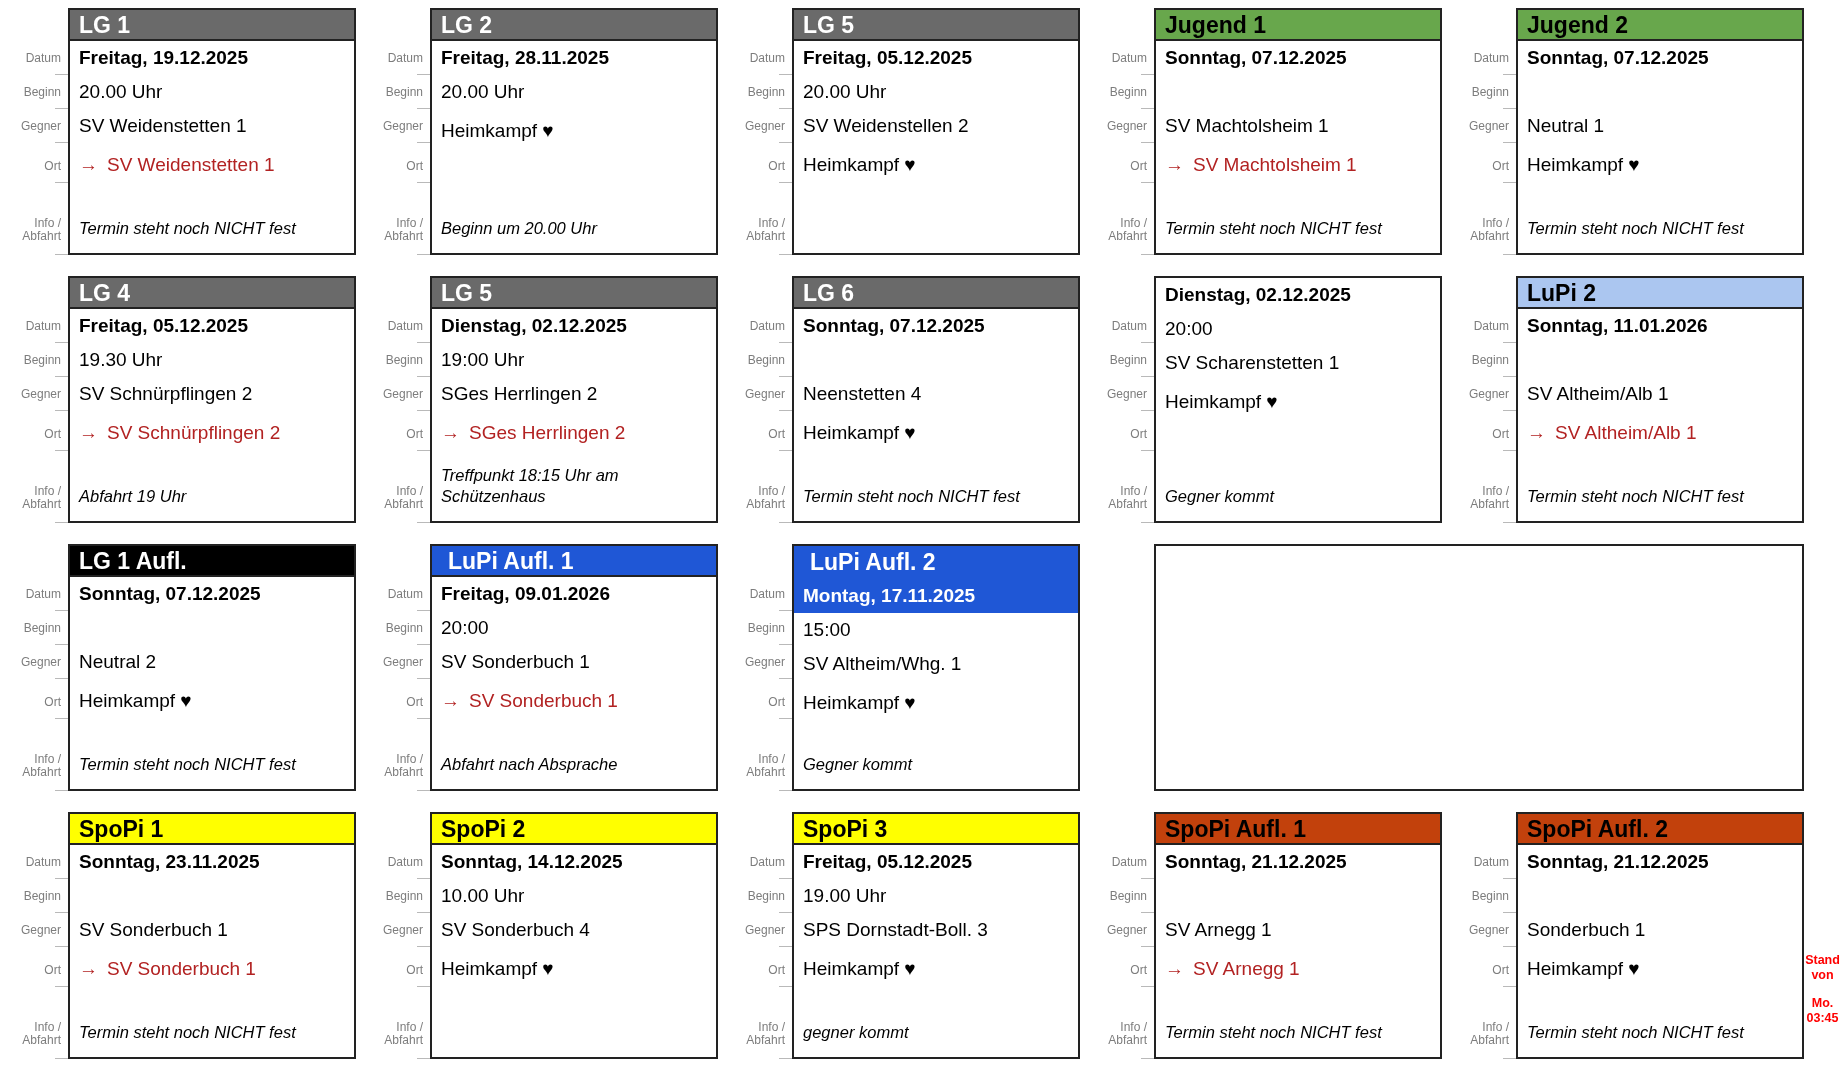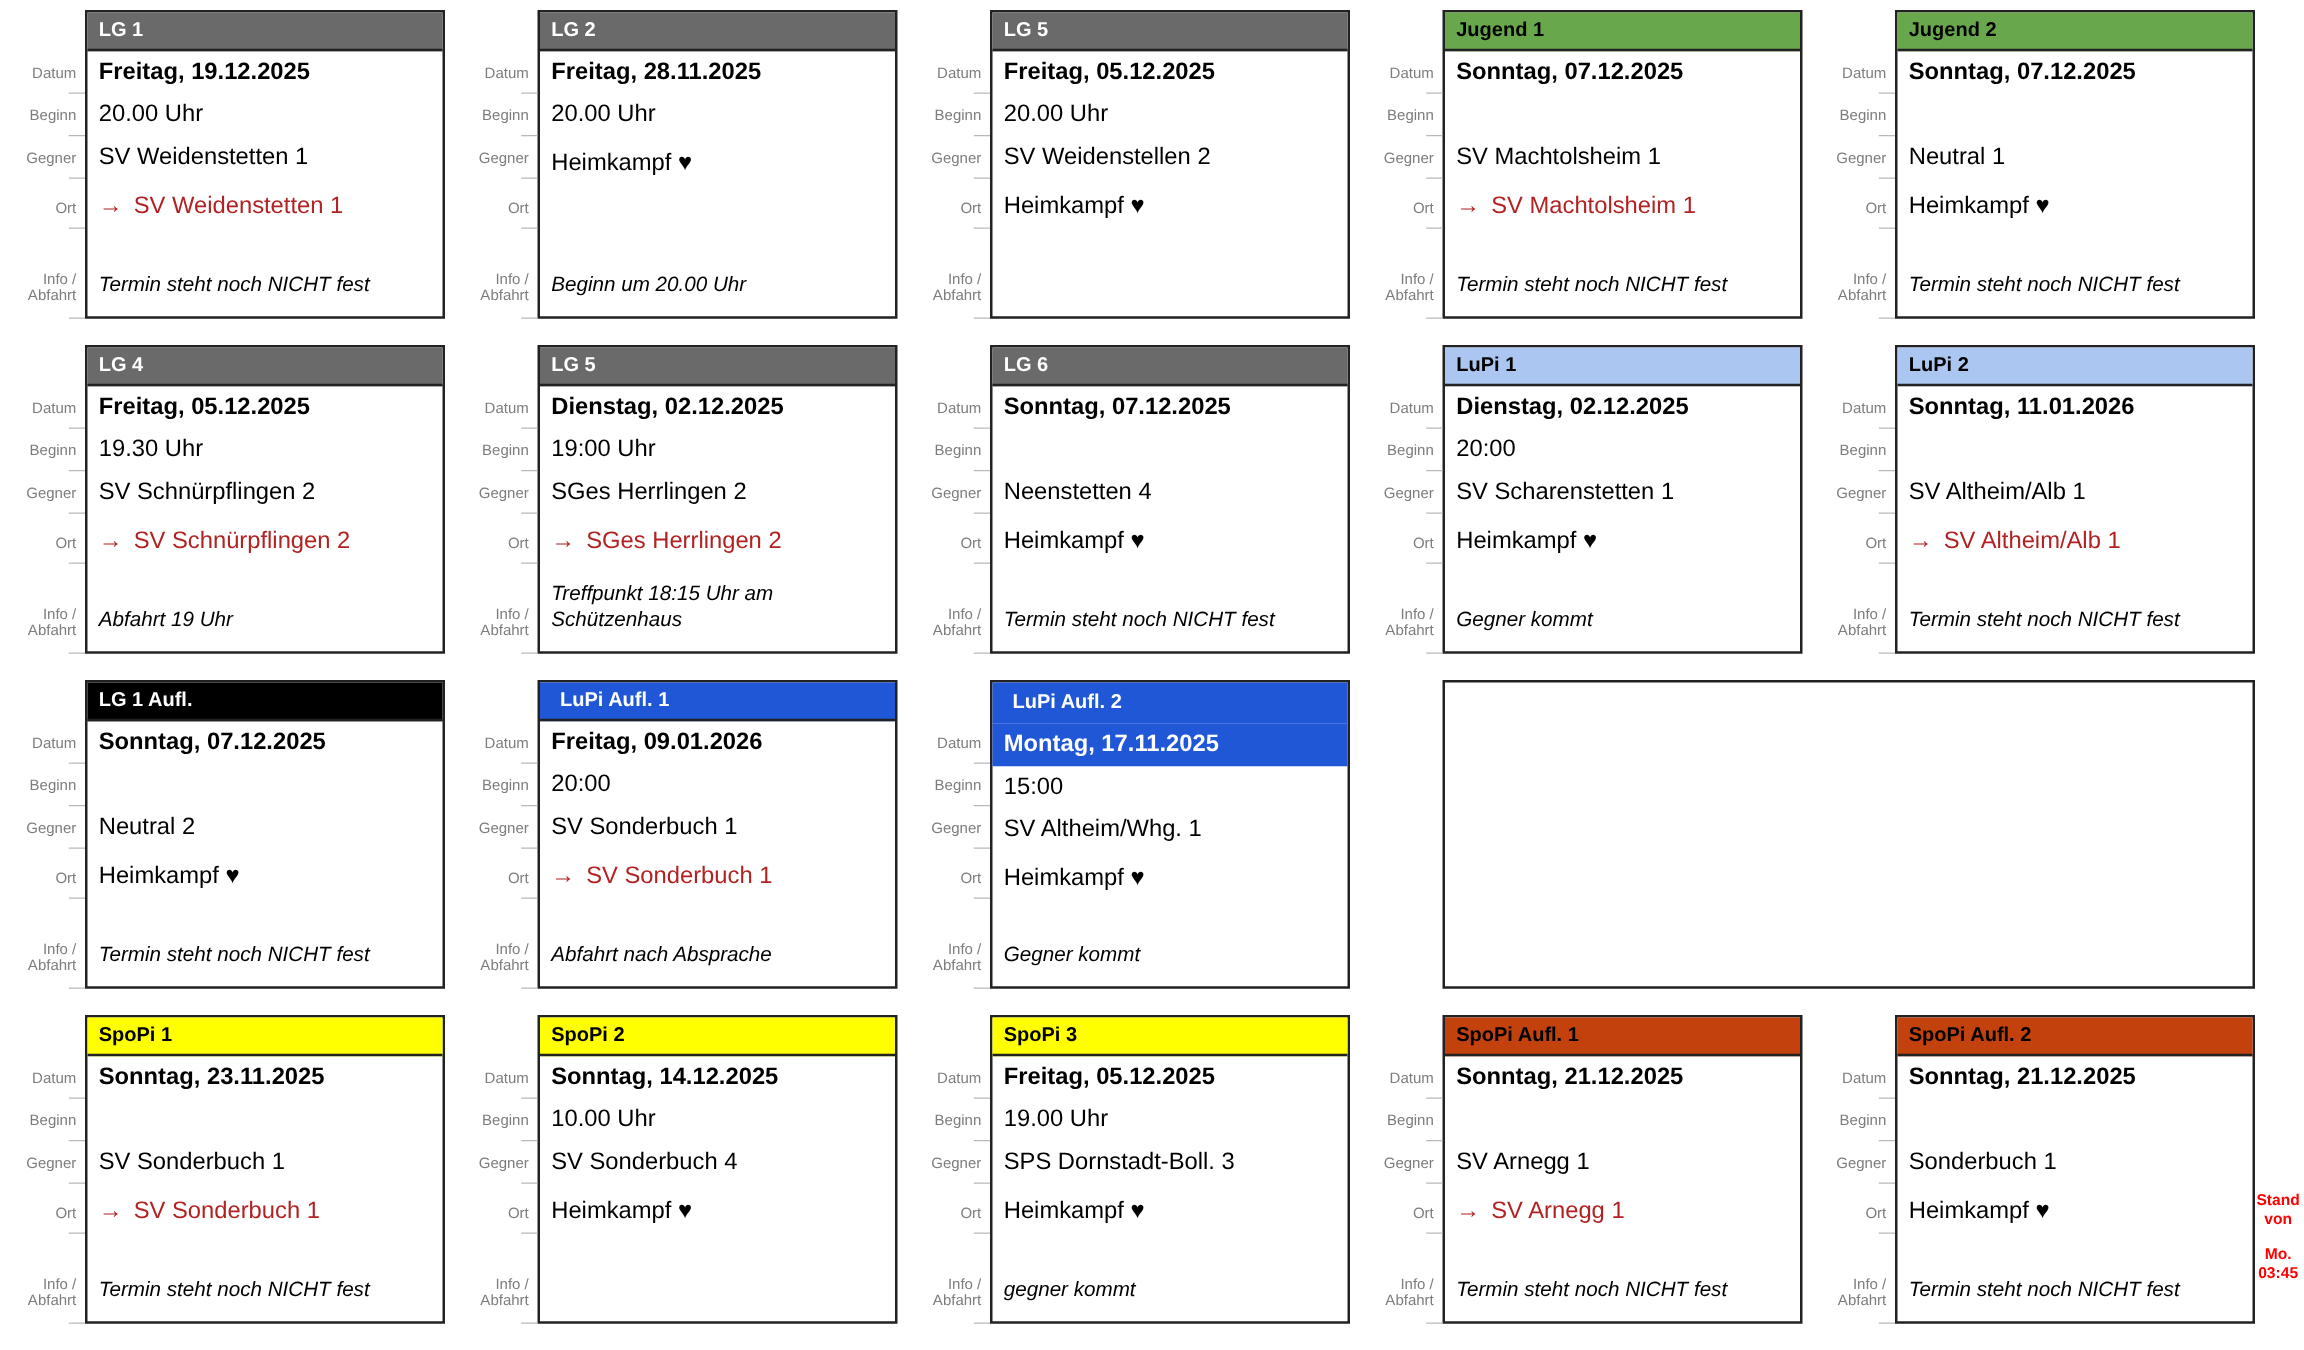--- a/index.html
+++ b/index.html
@@ -31,21 +31,21 @@
   .g-datum, .g-beginn, .g-gegner { height:34px; line-height:34px; }
   .g-ort { height:40px; line-height:46px; }
   .g-info { margin-top:auto; line-height:13px; padding-bottom:12px; }
   
   .card {
     flex:1; display:flex; flex-direction:column;
     background:#fff; border:2px solid #222;
   }
   .hdr {
     height:31px; line-height:30px; padding:0 9px;
-    font-size:16px; font-weight:bold;
+    font-size:23px; font-weight:bold;
     border-bottom:2px solid #222;
     white-space:nowrap; overflow:hidden;
   }
   .t-gray   .hdr { background:#6a6a6a; color:#fff; }
   .t-green  .hdr { background:#68a74c; color:#000; }
   .t-lblue  .hdr { background:#abc6f0; color:#000; }
   .t-black  .hdr { background:#000000; color:#fff; }
   .t-blue   .hdr { background:#1f57d6; color:#fff;padding-left:16px; }
   .t-yellow .hdr { background:#ffff00; color:#000; }
   .t-orange .hdr { background:#c2410c; color:#000; }
@@ -262,21 +262,20 @@
       <div class="gl g-datum">Datum</div>
       <div class="gl g-beginn">Beginn</div>
       <div class="gl g-gegner">Gegner</div>
       <div class="gl g-ort">Ort</div>
       <div class="gl g-info">
           <div>Info /</div>
           <div>Abfahrt</div>
         </div>
     </div>
     <div class="card t-lblue">
-      <div class="hdr">LuPi 1</div>
       <div class="row r-date">Dienstag, 02.12.2025</div>
       <div class="row r-time">20:00</div>
       <div class="row r-opp">SV Scharenstetten 1</div>
       <div class="row r-ort home"><span>Heimkampf</span> <span>♥</span></div>
       <div class="r-info">Gegner kommt</div>
     </div>
   </div>
 
   <div class="cell">
     <div class="gutter">

